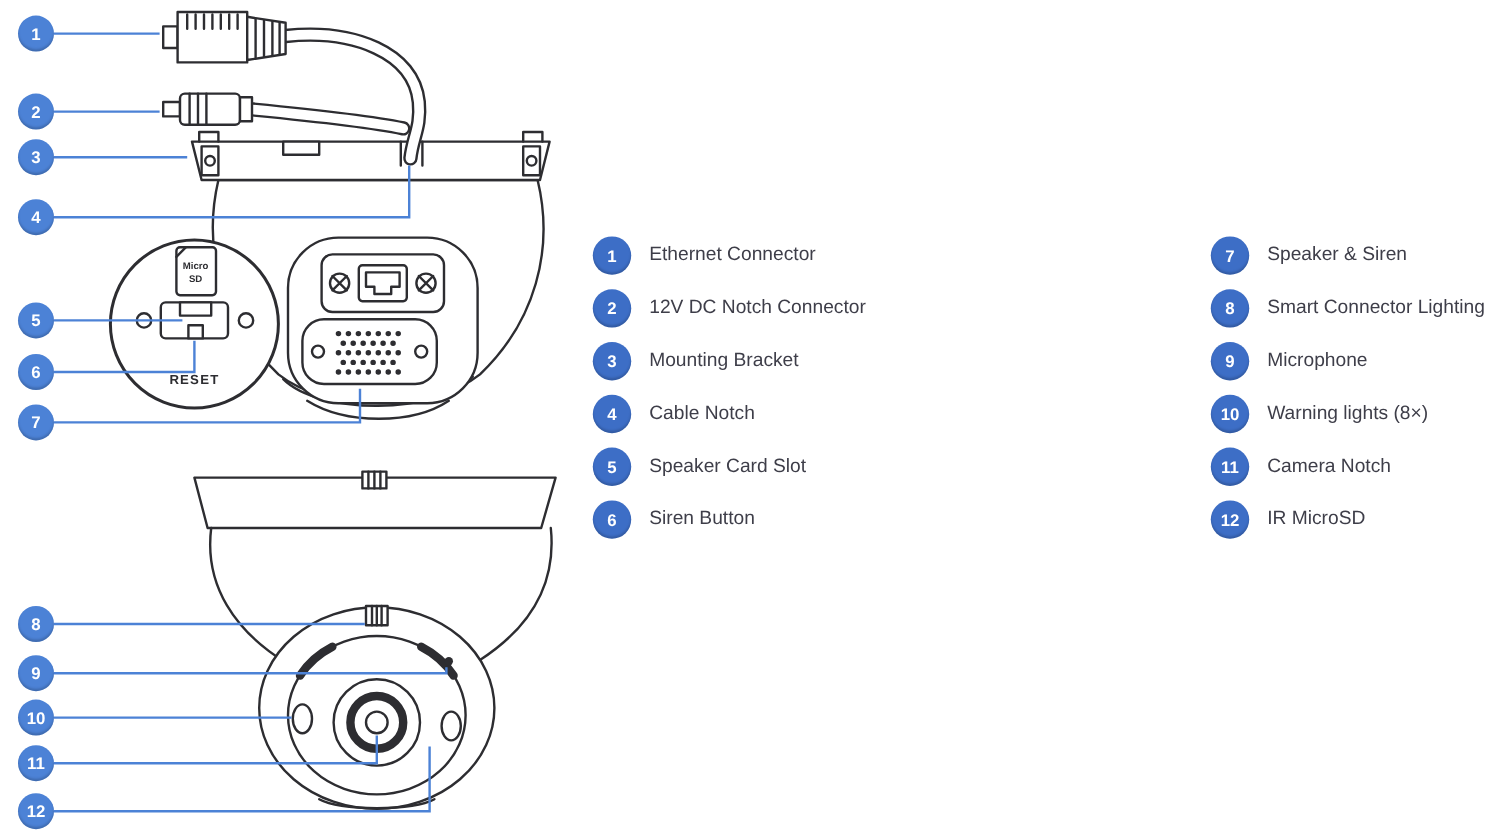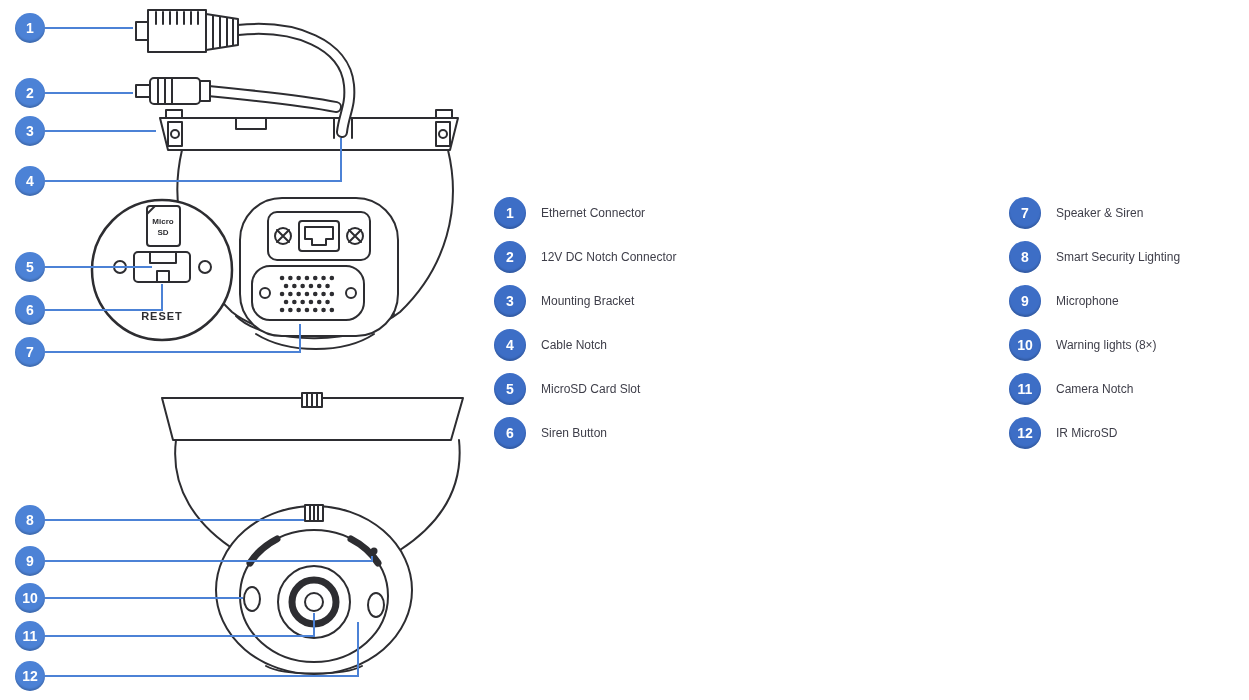--- a/index.html
+++ b/index.html
@@ -23,21 +23,21 @@
     background:var(--accent,#4c82d6);color:#fff;font-weight:700;font-size:14px;
     display:flex;align-items:center;justify-content:center;
     box-shadow:inset 0 -2px 2px rgba(0,0,0,.18)}
 
   .legend-col{position:absolute;display:flex;flex-direction:column;gap:12px}
   .legend-row{display:flex;align-items:center;gap:15px;height:32px}
   .legend-badge{width:32px;height:32px;flex:0 0 32px;border-radius:50%;
     background:var(--legend,#3d6ec6);color:#fff;font-weight:700;font-size:14px;
     display:flex;align-items:center;justify-content:center;
     box-shadow:inset 0 -2px 2px rgba(0,0,0,.18)}
-  .legend-label{font-size:12px;color:var(--text,#3e3e49);white-space:nowrap}
+  .legend-label{font-size:16px;color:var(--text,#3e3e49);white-space:nowrap}
 </style>
 </head>
 <body>
 
 <div class="canvas">
 
   <svg class="diagram" width="1249" height="700" viewBox="0 0 1249 700">
 
     <g>
 
@@ -179,36 +179,36 @@
     <div class="legend-row">
       <div class="legend-badge">3</div>
       <div class="legend-label">Mounting Bracket</div>
     </div>
     <div class="legend-row">
       <div class="legend-badge">4</div>
       <div class="legend-label">Cable Notch</div>
     </div>
     <div class="legend-row">
       <div class="legend-badge">5</div>
-      <div class="legend-label">MicroSD Card Slot</div>
+      <div class="legend-label">Speaker Card Slot</div>
     </div>
     <div class="legend-row">
       <div class="legend-badge">6</div>
       <div class="legend-label">Siren Button</div>
     </div>
   </div>
 
   <div class="legend-col" style="left:1009px;top:197px">
     <div class="legend-row">
       <div class="legend-badge">7</div>
       <div class="legend-label">Speaker &amp; Siren</div>
     </div>
     <div class="legend-row">
       <div class="legend-badge">8</div>
-      <div class="legend-label">Smart Security Lighting</div>
+      <div class="legend-label">Smart Connector Lighting</div>
     </div>
     <div class="legend-row">
       <div class="legend-badge">9</div>
       <div class="legend-label">Microphone</div>
     </div>
     <div class="legend-row">
       <div class="legend-badge">10</div>
       <div class="legend-label">Warning lights (8×)</div>
     </div>
     <div class="legend-row">

